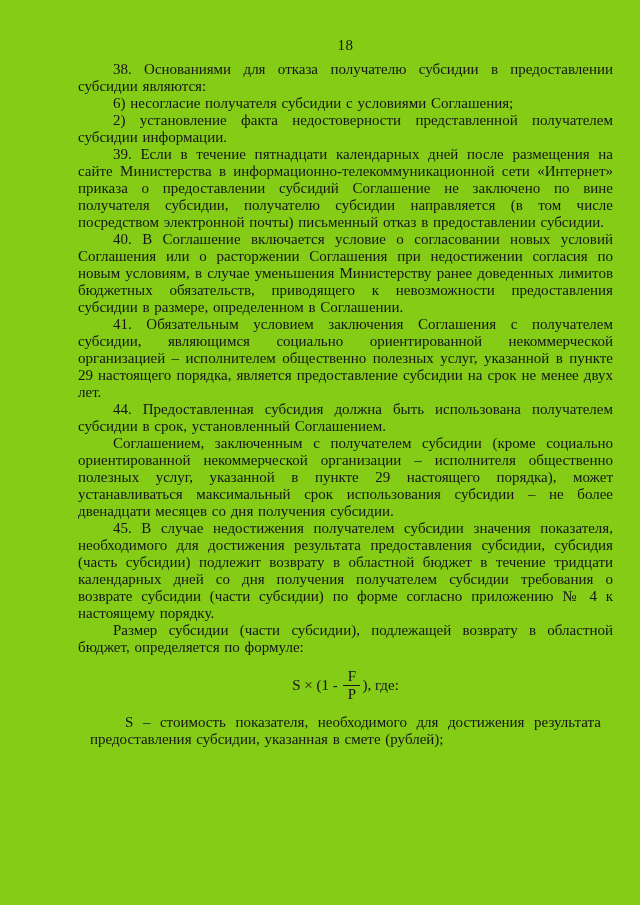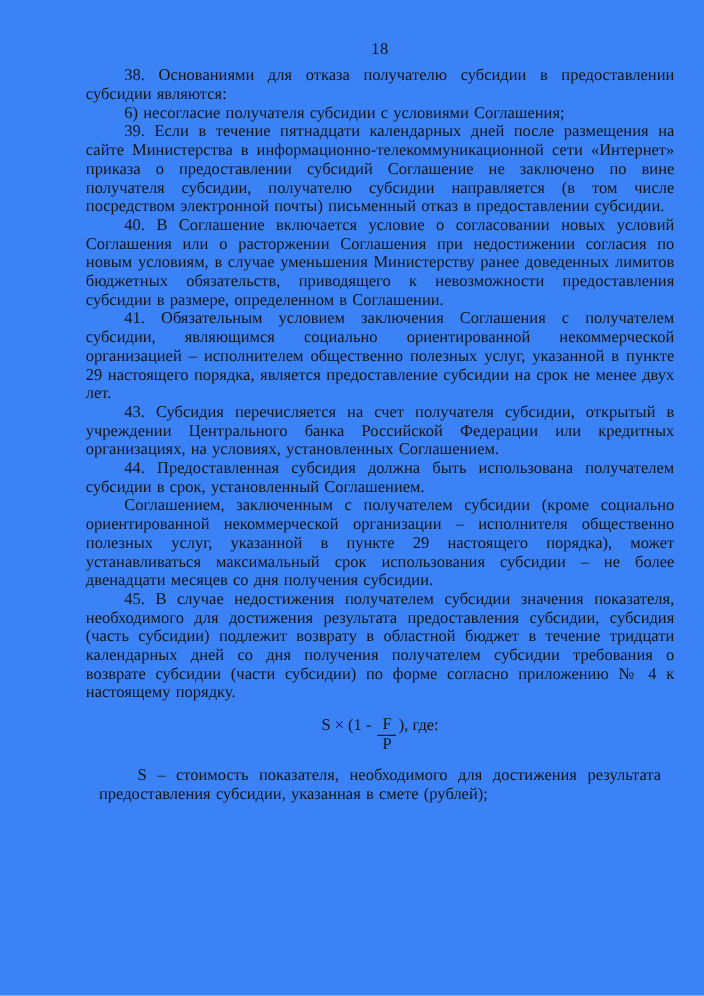--- a/index.html
+++ b/index.html
@@ -12,21 +12,21 @@
     height: 905px;
     overflow: hidden;
     color: #151515;
     font-family: "Liberation Serif", "DejaVu Serif", serif;
   }
   .sheet {
     box-sizing: border-box;
     width: 640px;
     height: 905px;
     padding: 37px 27px 0 78px; 
-    background: #3b82f6;
+    background: #84cc16;
   }
   .pagenum {
     text-align: center;
     font-size: 15px;
     line-height: 17px;
     margin: 0 0 7px 0;
     letter-spacing: 0.5px;
   }
   .body-text p.para {
     margin: 0;
@@ -37,20 +37,21 @@
     word-spacing: 1px;
   }
   .formula {
     margin: 13px 0 9px 0;
     text-align: center;
     font-size: 15px;
     line-height: 17px;
   }
   .formula .frm-line {
     display: inline-flex;
+    align-items: center;
     white-space: pre;
   }
   .frac {
     display: inline-flex;
     flex-direction: column;
     align-items: center;
     margin: 0 2px;
     line-height: 15px;
   }
   .frac .bar {
@@ -75,36 +76,37 @@
 <div class="sheet">
 
   <div class="pagenum">18</div>
 
   <div class="body-text">
 
       <p class="para">38. Основаниями для отказа получателю субсидии в предоставлении субсидии являются:</p>
 
       <p class="para">6) несогласие получателя субсидии с условиями Соглашения;</p>
 
+      <p class="para">2) установление факта недостоверности представленной получателем субсидии информации.</p>
 
       <p class="para">39. Если в течение пятнадцати календарных дней после размещения на сайте Министерства в информационно-телекоммуникационной сети «Интернет» приказа о предоставлении субсидий Соглашение не заключено по вине получателя субсидии, получателю субсидии направляется (в том числе посредством электронной почты) письменный отказ в предоставлении субсидии.</p>
 
       <p class="para">40. В Соглашение включается условие о согласовании новых условий Соглашения или о расторжении Соглашения при недостижении согласия по новым условиям, в случае уменьшения Министерству ранее доведенных лимитов бюджетных обязательств, приводящего к невозможности предоставления субсидии в размере, определенном в Соглашении.</p>
 
       <p class="para">41. Обязательным условием заключения Соглашения с получателем субсидии, являющимся социально ориентированной некоммерческой организацией – исполнителем общественно полезных услуг, указанной в пункте 29 настоящего порядка, является предоставление субсидии на срок не менее двух лет.</p>
 
 
-      <p class="para">43. Субсидия перечисляется на счет получателя субсидии, открытый в учреждении Центрального банка Российской Федерации или кредитных организациях, на условиях, установленных Соглашением.</p>
 
       <p class="para">44. Предоставленная субсидия должна быть использована получателем субсидии в срок, установленный Соглашением.</p>
 
       <p class="para">Соглашением, заключенным с получателем субсидии (кроме социально ориентированной некоммерческой организации – исполнителя общественно полезных услуг, указанной в пункте 29 настоящего порядка), может устанавливаться максимальный срок использования субсидии – не более двенадцати месяцев со дня получения субсидии.</p>
 
       <p class="para">45. В случае недостижения получателем субсидии значения показателя, необходимого для достижения результата предоставления субсидии, субсидия (часть субсидии) подлежит возврату в областной бюджет в течение тридцати календарных дней со дня получения получателем субсидии требования о возврате субсидии (части субсидии) по форме согласно приложению № 4 к настоящему порядку.</p>
 
+      <p class="para">Размер субсидии (части субсидии), подлежащей возврату в областной бюджет, определяется по формуле:</p>
     </div>
 
   <div class="formula">
     <span class="frm-line">
       <span>S × (1 - </span>
       <span class="frac">
         <span>F</span>
         <span class="bar"></span>
         <span>P</span>
       </span>

